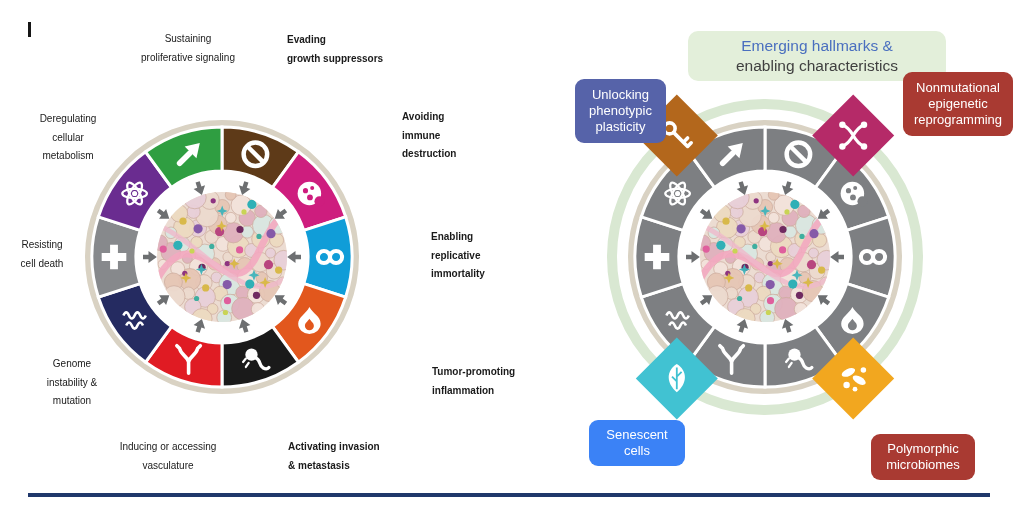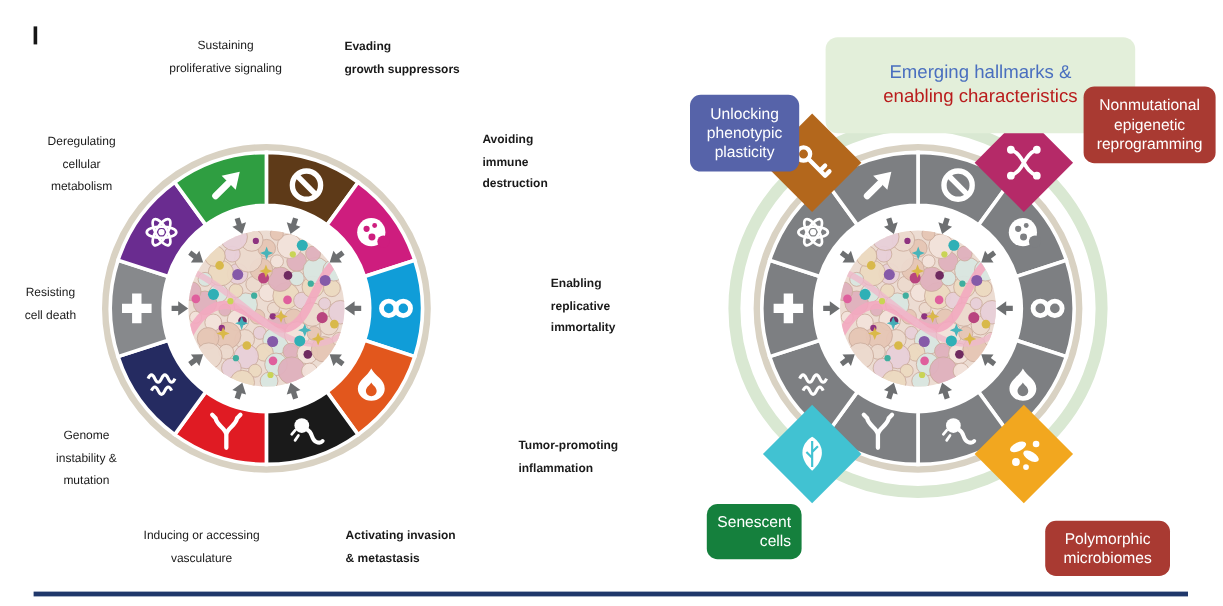--- a/index.html
+++ b/index.html
@@ -18,21 +18,21 @@
   .c { text-align: center; }
   .l { text-align: left; font-weight: bold; }
   .callout {
     position: absolute; color: #ffffff; font-size: 13px; line-height: 16px;
     text-align: center; white-space: pre-line; border-radius: 9px;
     display: flex; align-items: center; justify-content: center;
     padding: 4px 2px;
   }
   .heading {
     position: absolute; text-align: center; font-size: 15.5px;
-    line-height: 20px; border-radius: 10px; padding: 20px 0;
+    line-height: 20px; border-radius: 10px; padding: 5px 0;
   }
   .divider { position: absolute; left: 28px; top: 493px; width: 962px; height: 4px; background: #20386b; }
   .corner-tick { position: absolute; left: 28px; top: 22px; width: 3px; height: 15px; background: #161616; }
 </style>
 </head>
 <body>
 
 <div class="canvas">
 
   <svg id="figure-svg" width="1019" height="505" viewBox="0 0 1019 505">
@@ -467,49 +467,49 @@
       </g>
     </svg>
 
   <div class="hl c" style="left:88px;  top:30px;  width:200px">Sustaining
 proliferative signaling</div>
   <div class="hl l" style="left:287px; top:31px;  width:170px">Evading
 growth suppressors</div>
   <div class="hl l" style="left:402px; top:108px; width:110px">Avoiding
 immune
 destruction</div>
-  <div class="hl l" style="left:459px; top:228px; width:110px">Enabling
+  <div class="hl l" style="left:431px; top:228px; width:110px">Enabling
 replicative
 immortality</div>
   <div class="hl l" style="left:432px; top:363px; width:150px">Tumor-promoting
 inflammation</div>
   <div class="hl l" style="left:288px; top:438px; width:170px">Activating invasion
 &amp; metastasis</div>
   <div class="hl c" style="left:60px;  top:438px; width:216px">Inducing or accessing
 vasculature</div>
   <div class="hl c" style="left:24px;  top:355px; width:96px">Genome
 instability &amp;
 mutation</div>
   <div class="hl c" style="left:2px;   top:236px; width:80px">Resisting
 cell death</div>
   <div class="hl c" style="left:14px;  top:110px; width:108px">Deregulating
 cellular
 metabolism</div>
 
   <div class="heading" style="left: 688px; top: 31px; width: 258px; background: rgb(227, 239, 218);">
     <div style="color: rgb(74, 111, 191);">Emerging hallmarks &amp;</div>
-    <div style="color: #b91c1c; text-align: center;">enabling characteristics</div>
+    <div style="color: #404040; text-align: center;">enabling characteristics</div>
   </div>
 
   <div class="callout" style="left: 575px; top: 63px; width: 91px; height: 64px; background: rgb(86, 99, 169); margin-top: 16px;">Unlocking
 phenotypic
 plasticity</div>
   <div class="callout" style="left: 903px; top: 72px; width: 110px; height: 64px; background: rgb(169, 58, 50);">Nonmutational
 epigenetic
 reprogramming</div>
-  <div class="callout" style="left: 589px; top: 420px; width: 79px; height: 46px; background: #15803d; text-align: right;">Senescent
+  <div class="callout" style="left: 589px; top: 420px; width: 96px; height: 46px; background: #3b82f6;">Senescent
 cells</div>
   <div class="callout" style="left: 871px; top: 434px; width: 104px; height: 46px; background: rgb(169, 58, 50);">Polymorphic
 microbiomes</div>
 
   <div class="corner-tick"></div>
   <div class="divider"></div>
 </div>
 
 </body></html>

